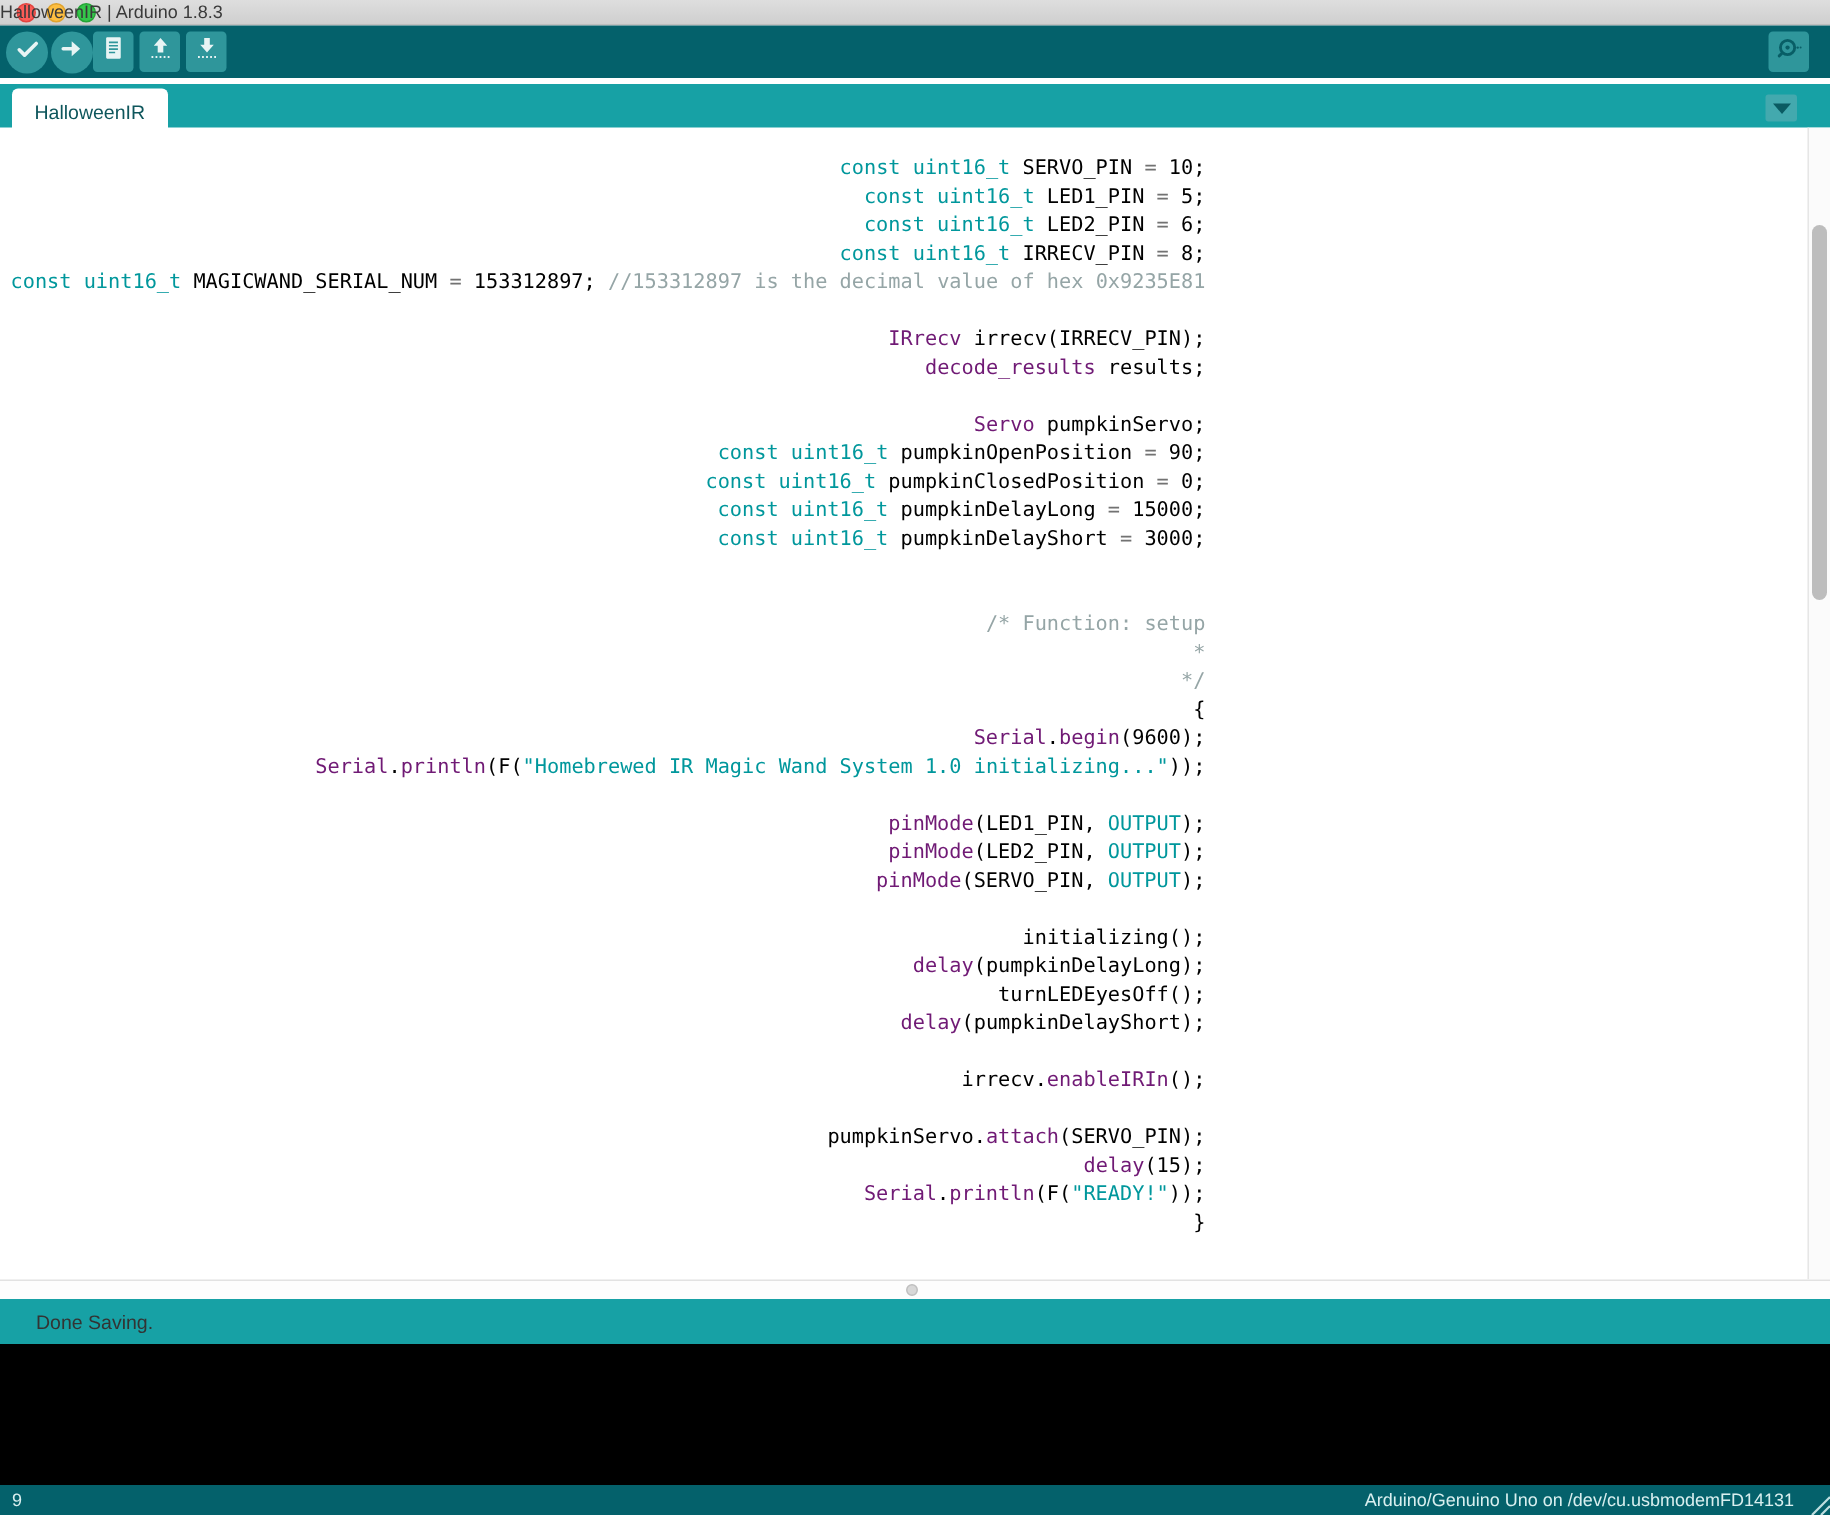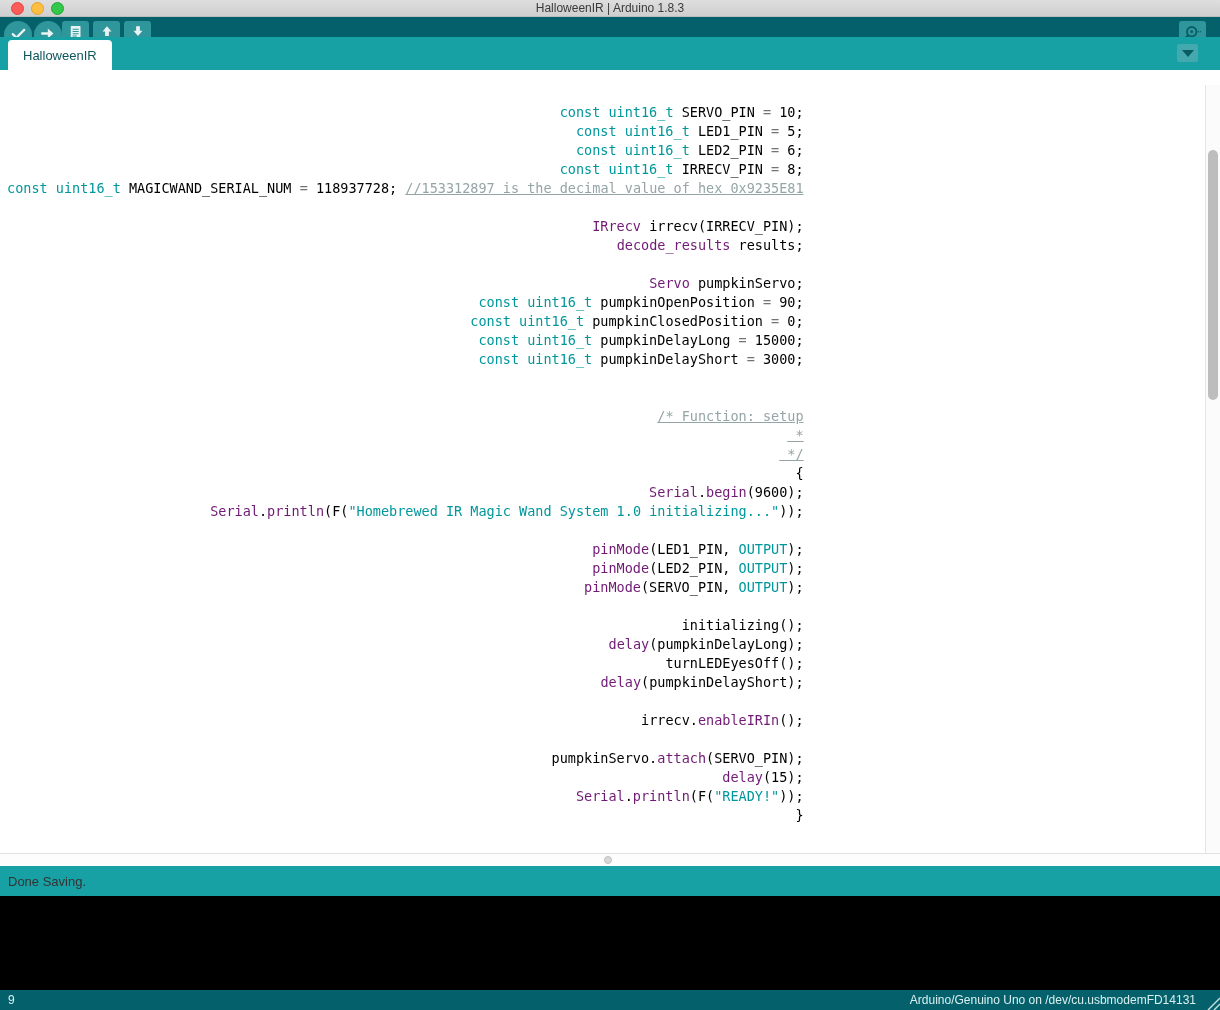--- a/index.html
+++ b/index.html
@@ -16,21 +16,21 @@
     position:absolute; top:0; left:0; width:1220px; height:17px;
     background: linear-gradient(#dedede, #cfcfcf);
     border-bottom: 1px solid #bdbdbd;
   }
   .lights { position:absolute; left:11px; top:2px; display:flex; gap:7px; }
   .light { width:13px; height:13px; border-radius:50%; }
   .light.red    { background:#fc5b57; border:0.5px solid #e2443f; }
   .light.yellow { background:#fdbe41; border:0.5px solid #e0a32e; }
   .light.green  { background:#34c84a; border:0.5px solid #24a436; }
   .win-title {
-    position:absolute; left:0; right:0; top:1px; text-align:center;
+    position:absolute; left:0; right:0; top:1px; 
     font-size:12px; color:#3a3a3a;
   }
 
   
   .toolbar {
     position:absolute; top:17px; left:0; width:1220px; height:35px;
     background:#04616b;
   }
   .tb-btn {
     position:absolute; top:4px; width:27px; height:27px;
@@ -40,21 +40,21 @@
   .tb-btn.square { border-radius:3px; }
   .tb-verify { left:4px; }
   .tb-upload { left:34px; }
   .tb-new    { left:62px; }
   .tb-open   { left:93px; }
   .tb-save   { left:124px; }
   .tb-serial { left:auto; right:14px; }
 
   
   .tabbar {
-    position:absolute; top:37px; left:0; width:1220px; height:33px;
+    position:absolute; top:56px; left:0; width:1220px; height:33px;
     background:#17a1a5;
   }
   .tab {
     position:absolute; left:8px; top:3px; height:30px;
     background:#ffffff; border-radius:4px 4px 0 0;
     padding:0 15px; display:flex; align-items:center;
     font-size:13px; color:#0e565c;
   }
   .tab-menu-btn {
     position:absolute; right:22px; top:7px; width:21px; height:18px;
@@ -74,21 +74,21 @@
   }
   .code {
     position:absolute; top:18px; left:7px;
     font-family:"DejaVu Sans Mono", monospace;
     font-size:13.5px; line-height:19px; color:#000;
   }
   .code-line { height:19px; white-space:pre; }
   .tok-t { color:#00979c; }  
   .tok-f { color:#701a75; }  
   .tok-g { color:#728e00; }  
-  .tok-c { color:#95a5a6;text-decoration:underline; }  
+  .tok-c { color:#95a5a6; }  
   .tok-s { color:#00979c; }  
   .tok-o { color:#727272; }  
   .tok-p { color:#000000; }
 
   .vscroll {
     position:absolute; top:0; right:0; width:15px; height:768px;
     background:#fbfbfb; border-left:1px solid #e6e6e6;
   }
   .vthumb {
     position:absolute; left:2px; top:65px; width:10px; height:250px;
@@ -101,21 +101,21 @@
     background:#fdfdfd; border-top:1px solid #e2e2e2;
   }
   .grip-dot {
     position:absolute; left:604px; top:2px; width:8px; height:8px;
     border-radius:50%; background:#d8d8d8; border:1px solid #bfbfbf;
   }
 
   
   .statusbar {
     position:absolute; top:866px; left:0; width:1220px; height:30px;
-    background:#17a1a5; display:flex; align-items:center; padding-left:8px;
+    background:#17a1a5; display:flex; align-items:center; padding-left:24px;
     font-size:13px; color:#333333;
   }
 
   
   .console {
     position:absolute; top:896px; left:0; width:1220px; height:94px;
     background:#000000;
   }
 
   
@@ -211,21 +211,21 @@
     <span class="tri-down"></span>
   </div>
 </div>
 
 <div class="editor">
   <div class="code" id="code">
       <div class="code-line"><span class="tok-t">const</span><span class="tok-p"> </span><span class="tok-t">uint16_t</span><span class="tok-p"> SERVO_PIN </span><span class="tok-o">=</span><span class="tok-p"> 10;</span></div>
       <div class="code-line"><span class="tok-t">const</span><span class="tok-p"> </span><span class="tok-t">uint16_t</span><span class="tok-p"> LED1_PIN </span><span class="tok-o">=</span><span class="tok-p"> 5;</span></div>
       <div class="code-line"><span class="tok-t">const</span><span class="tok-p"> </span><span class="tok-t">uint16_t</span><span class="tok-p"> LED2_PIN </span><span class="tok-o">=</span><span class="tok-p"> 6;</span></div>
       <div class="code-line"><span class="tok-t">const</span><span class="tok-p"> </span><span class="tok-t">uint16_t</span><span class="tok-p"> IRRECV_PIN </span><span class="tok-o">=</span><span class="tok-p"> 8;</span></div>
-      <div class="code-line"><span class="tok-t">const</span><span class="tok-p"> </span><span class="tok-t">uint16_t</span><span class="tok-p"> MAGICWAND_SERIAL_NUM </span><span class="tok-o">=</span><span class="tok-p"> 118937728; </span><span class="tok-c">//153312897 is the decimal value of hex 0x9235E81</span></div>
+      <div class="code-line"><span class="tok-t">const</span><span class="tok-p"> </span><span class="tok-t">uint16_t</span><span class="tok-p"> MAGICWAND_SERIAL_NUM </span><span class="tok-o">=</span><span class="tok-p"> 153312897; </span><span class="tok-c">//153312897 is the decimal value of hex 0x9235E81</span></div>
       <div class="code-line"> </div>
       <div class="code-line"><span class="tok-f">IRrecv</span><span class="tok-p"> irrecv(IRRECV_PIN);</span></div>
       <div class="code-line"><span class="tok-f">decode_results</span><span class="tok-p"> results;</span></div>
       <div class="code-line"> </div>
       <div class="code-line"><span class="tok-f">Servo</span><span class="tok-p"> pumpkinServo;</span></div>
       <div class="code-line"><span class="tok-t">const</span><span class="tok-p"> </span><span class="tok-t">uint16_t</span><span class="tok-p"> pumpkinOpenPosition </span><span class="tok-o">=</span><span class="tok-p"> 90;</span></div>
       <div class="code-line"><span class="tok-t">const</span><span class="tok-p"> </span><span class="tok-t">uint16_t</span><span class="tok-p"> pumpkinClosedPosition </span><span class="tok-o">=</span><span class="tok-p"> 0;</span></div>
       <div class="code-line"><span class="tok-t">const</span><span class="tok-p"> </span><span class="tok-t">uint16_t</span><span class="tok-p"> pumpkinDelayLong </span><span class="tok-o">=</span><span class="tok-p"> 15000;</span></div>
       <div class="code-line"><span class="tok-t">const</span><span class="tok-p"> </span><span class="tok-t">uint16_t</span><span class="tok-p"> pumpkinDelayShort </span><span class="tok-o">=</span><span class="tok-p"> 3000;</span></div>
       <div class="code-line"> </div>

